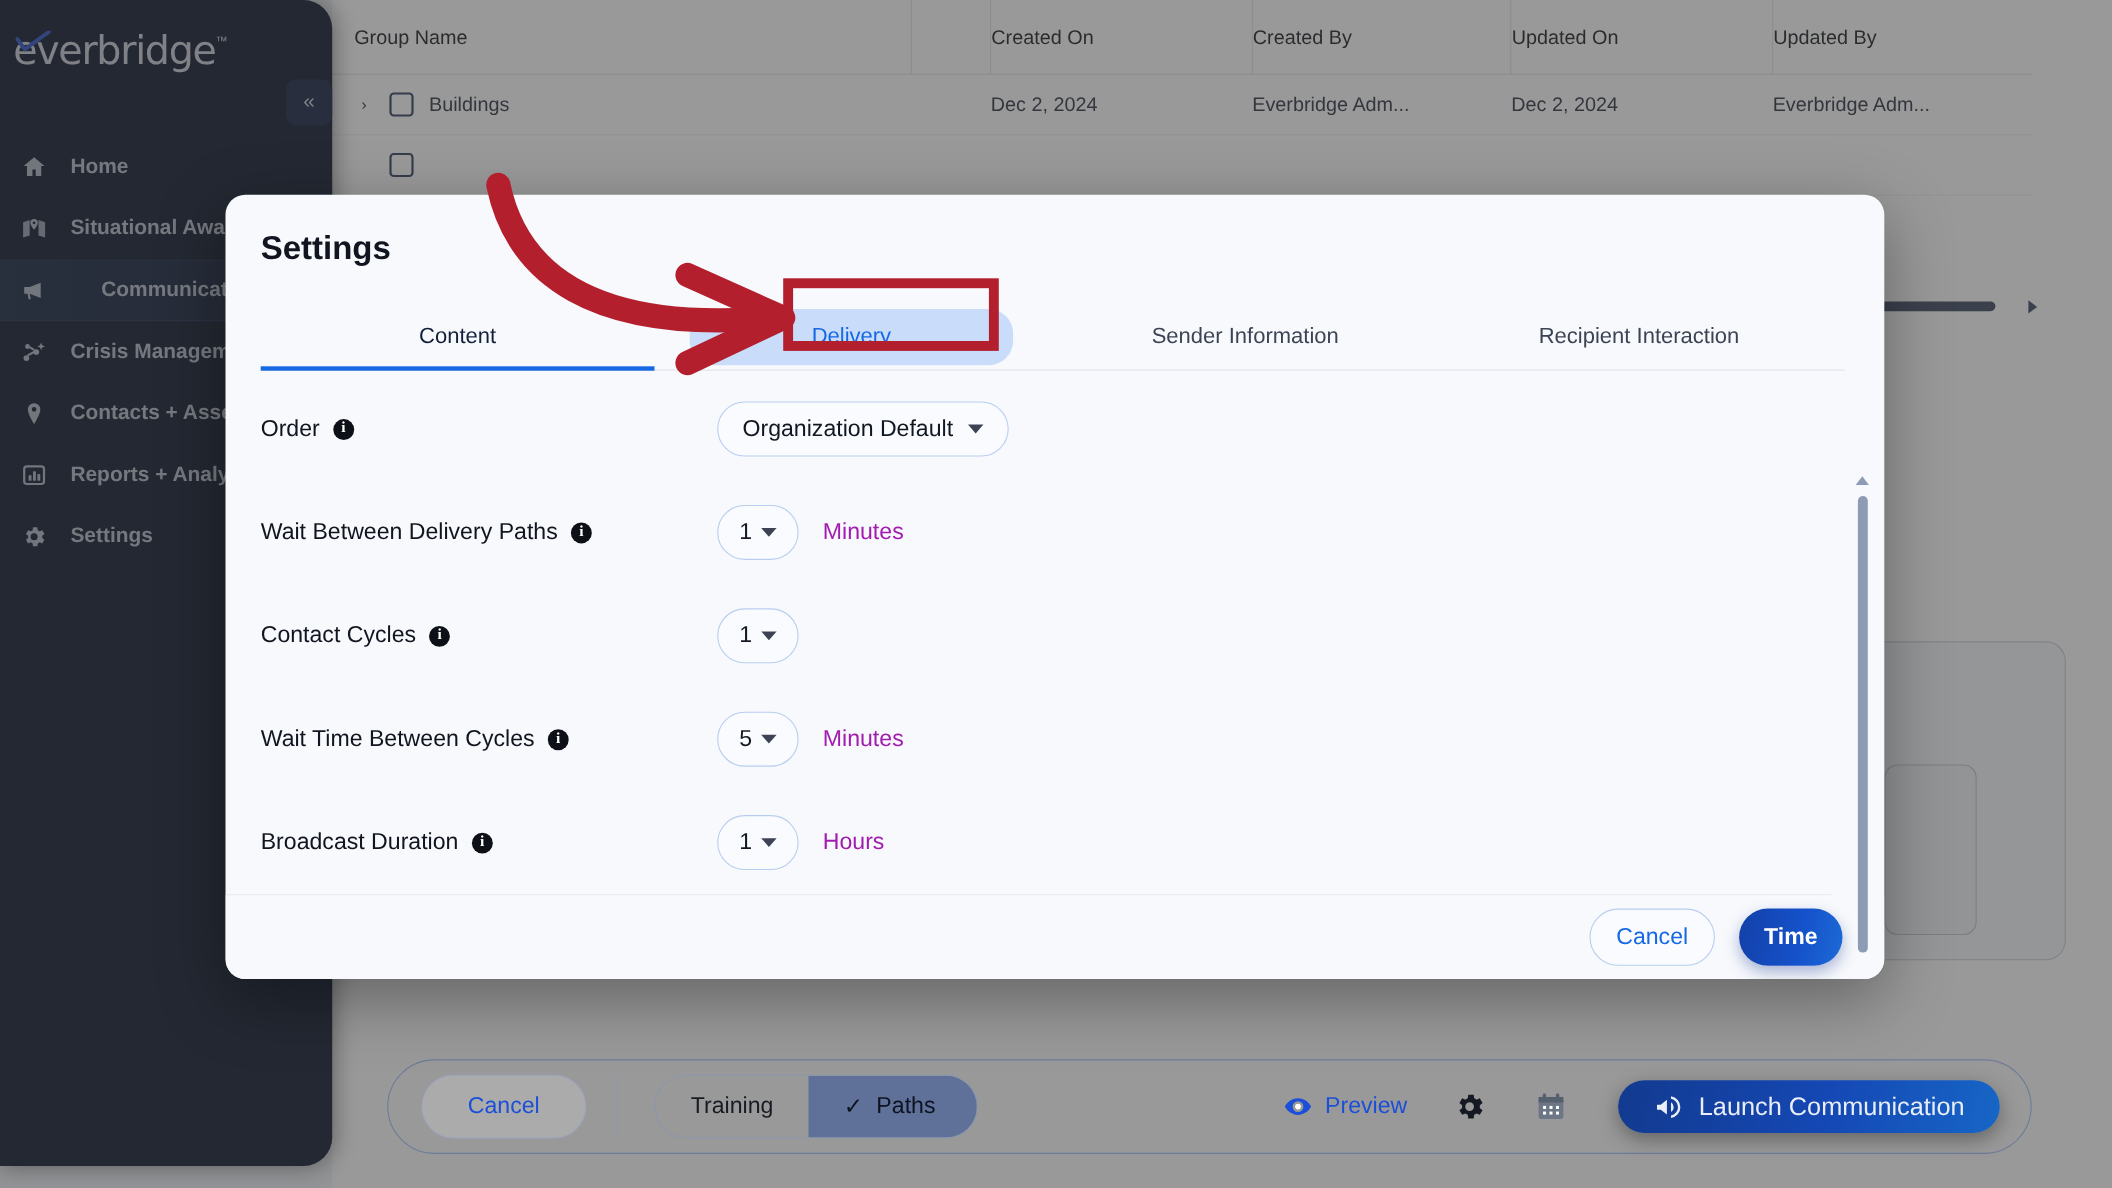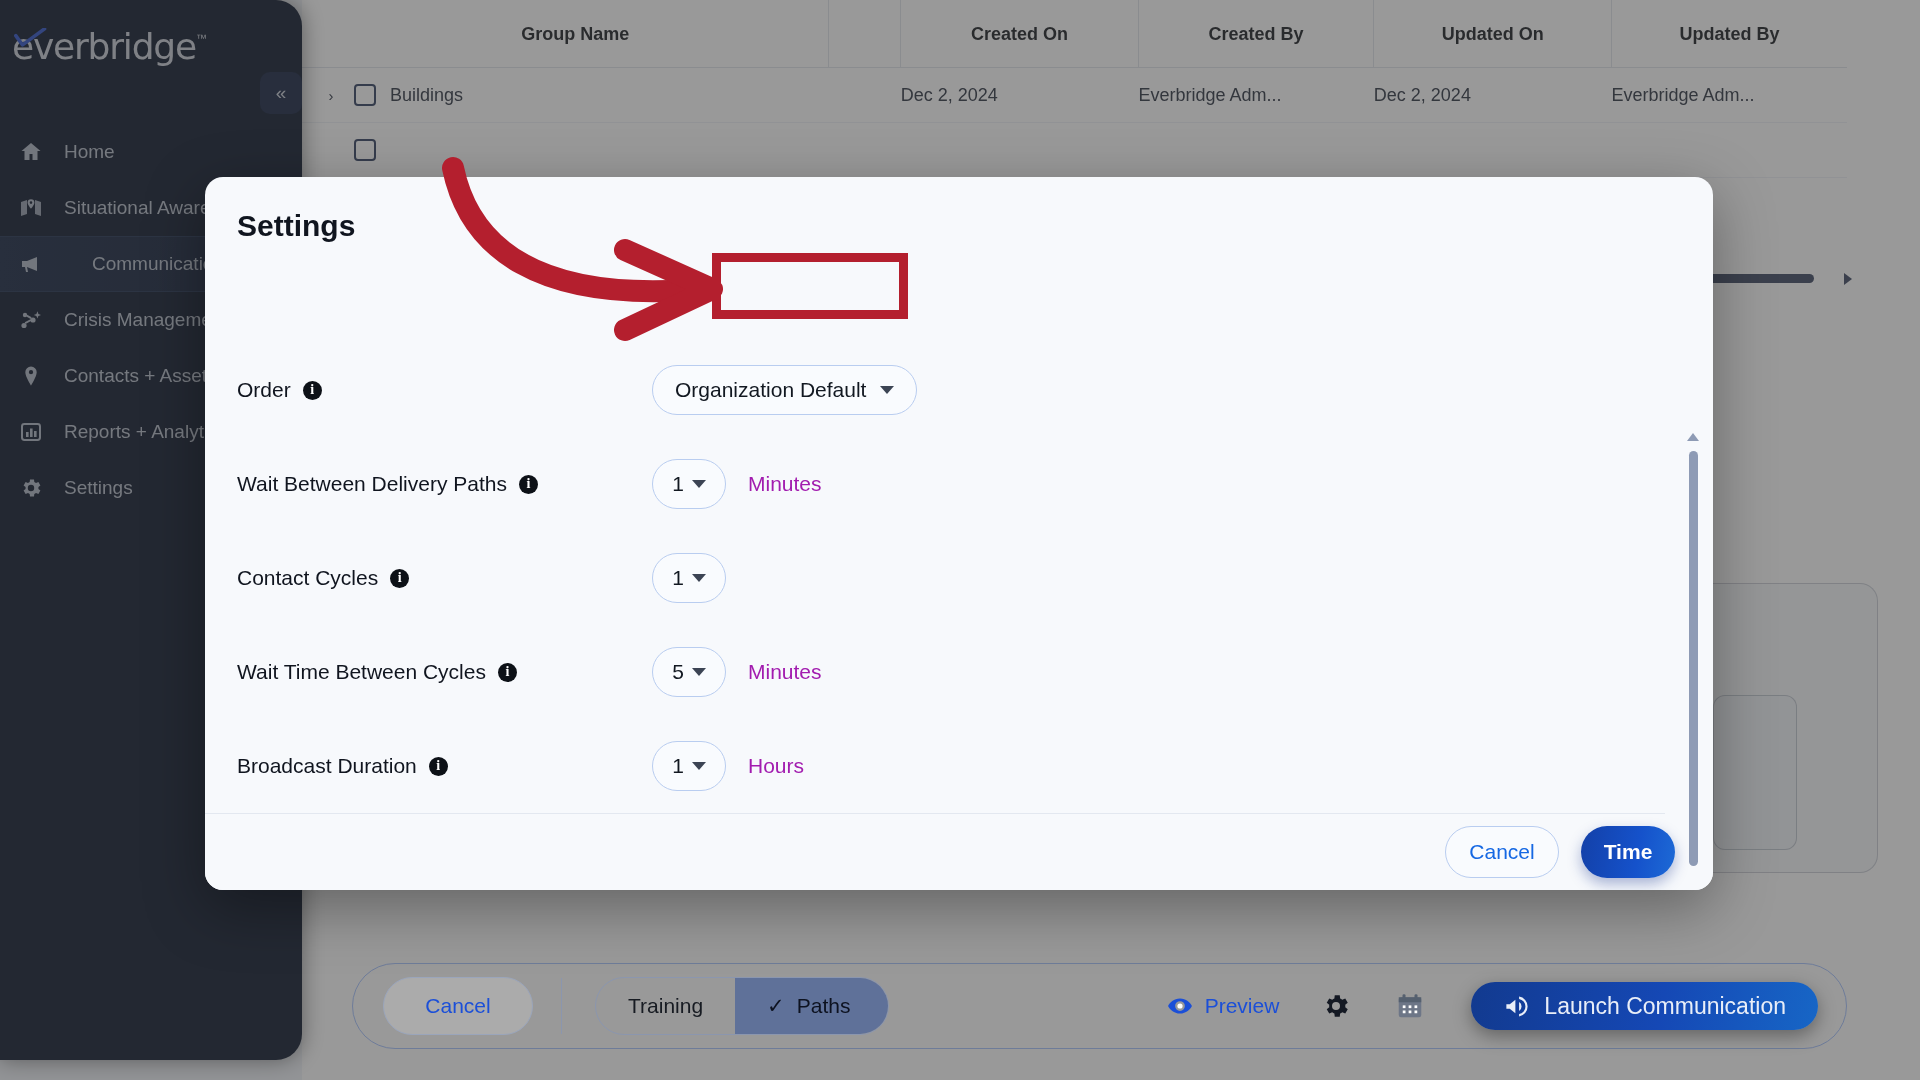--- a/index.html
+++ b/index.html
@@ -29,22 +29,22 @@
   
   .table-wrap {
     position: absolute;
     left: 302px; top: 0px;
     width: 1545px; height: 278px;
     background: #ffffff;
     overflow: hidden;
   }
   .tbl { width: 100%; border-collapse: collapse; table-layout: fixed; }
   .tbl th {
-    font-size: 18px; font-weight: bold; color: #16191f;
-    text-align: center;
+    font-size: 18px; font-weight: normal; color: #16191f;
+    text-align: left;
     padding: 24px 0 22px 0;
     border-bottom: 1px solid #dfe3eb;
     border-right: 1px solid #dfe3eb;
   }
   .tbl th:last-child { border-right: none; }
   .tbl td {
     font-size: 18px; color: #2b3240;
     padding: 16px 0;
     border-bottom: 1px solid #eef1f6;
   }
@@ -127,21 +127,21 @@
     position: absolute; right: 0px; top: 72px;
     width: 42px; height: 42px; border-radius: 10px;
     background: #132040;
     display: flex; align-items: center; justify-content: center;
     color: #c7ccd6; font-size: 19px;
   }
   .nav { position: absolute; left: 0; top: 124px; width: 302px; }
   .nav-item {
     display: flex; align-items: center; gap: 20px;
     height: 56px; padding-left: 18px;
-    color: #b5bcc9; font-size: 19px;
+    color: #b5bcc9; font-size: 19px; font-weight: bold;
   }
   .nav-item.active {
     background: linear-gradient(90deg,#13223f 0%, #0e1a33 100%);
     border-top: 1px solid #1c2c4d; border-bottom: 1px solid #1c2c4d; gap: 48px;
   }
   .nav-ico { width: 26px; height: 26px; flex: 0 0 26px; display: flex; align-items: center; justify-content: center; }
   .nav-ico svg { fill: #aeb6c4; }
 
   
   .dim {
@@ -482,20 +482,29 @@
             </svg>
         </span>
         <span>Settings</span>
       </div>
     </div>
   </div>
 
   <div class="modal">
     <div class="modal-title">Settings</div>
 
+    <div class="tabs">
+      <div class="tab active">Content</div>
+      <div class="tab hl">
+        <span class="pill"></span>
+        <span>Delivery</span>
+      </div>
+      <div class="tab">Sender Information</div>
+      <div class="tab">Recipient Interaction</div>
+    </div>
 
     <div class="form">
       <div class="frow">
         <div class="flabel">
           <span>Order</span>
           <span class="info">i</span>
         </div>
         <div class="select wide">
           <span>Organization Default</span>
           <span class="caret"></span>

